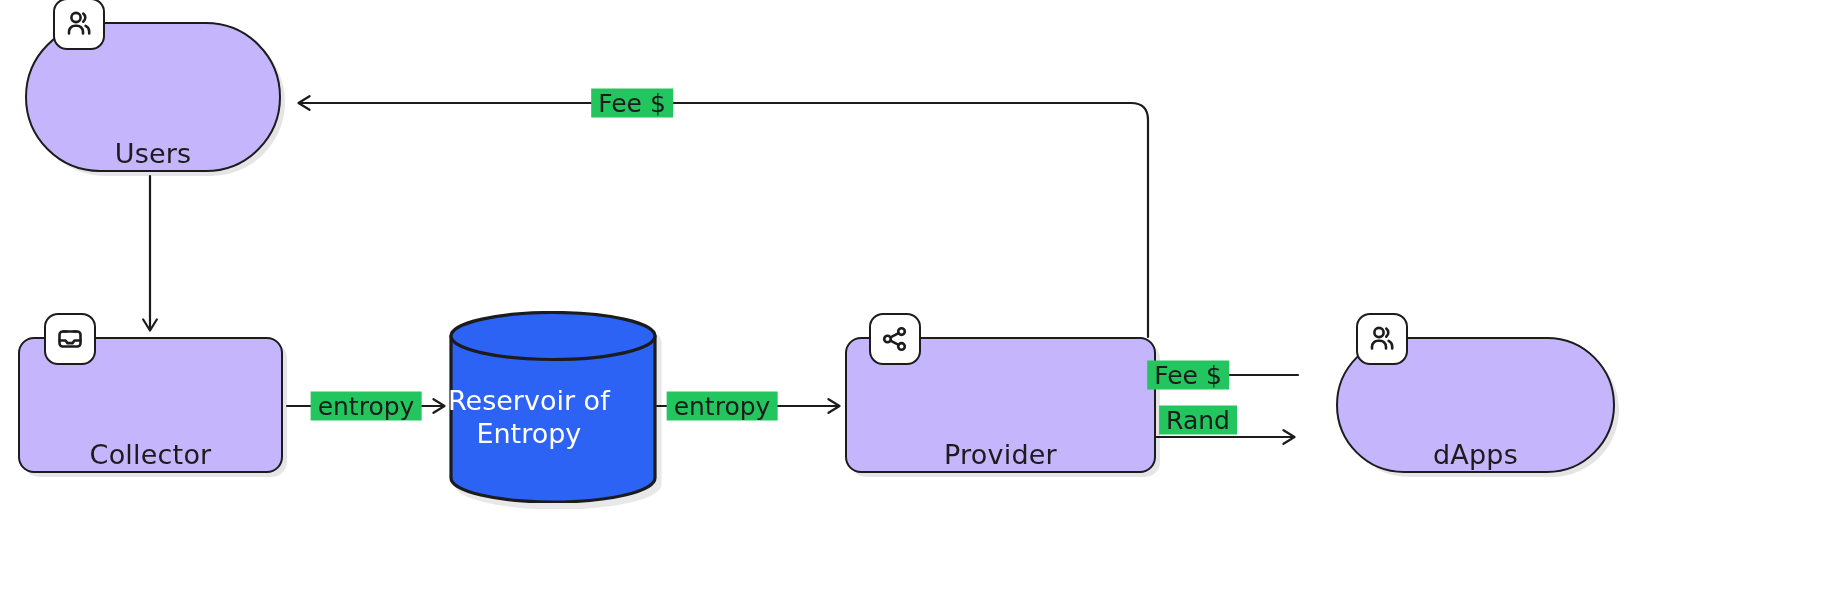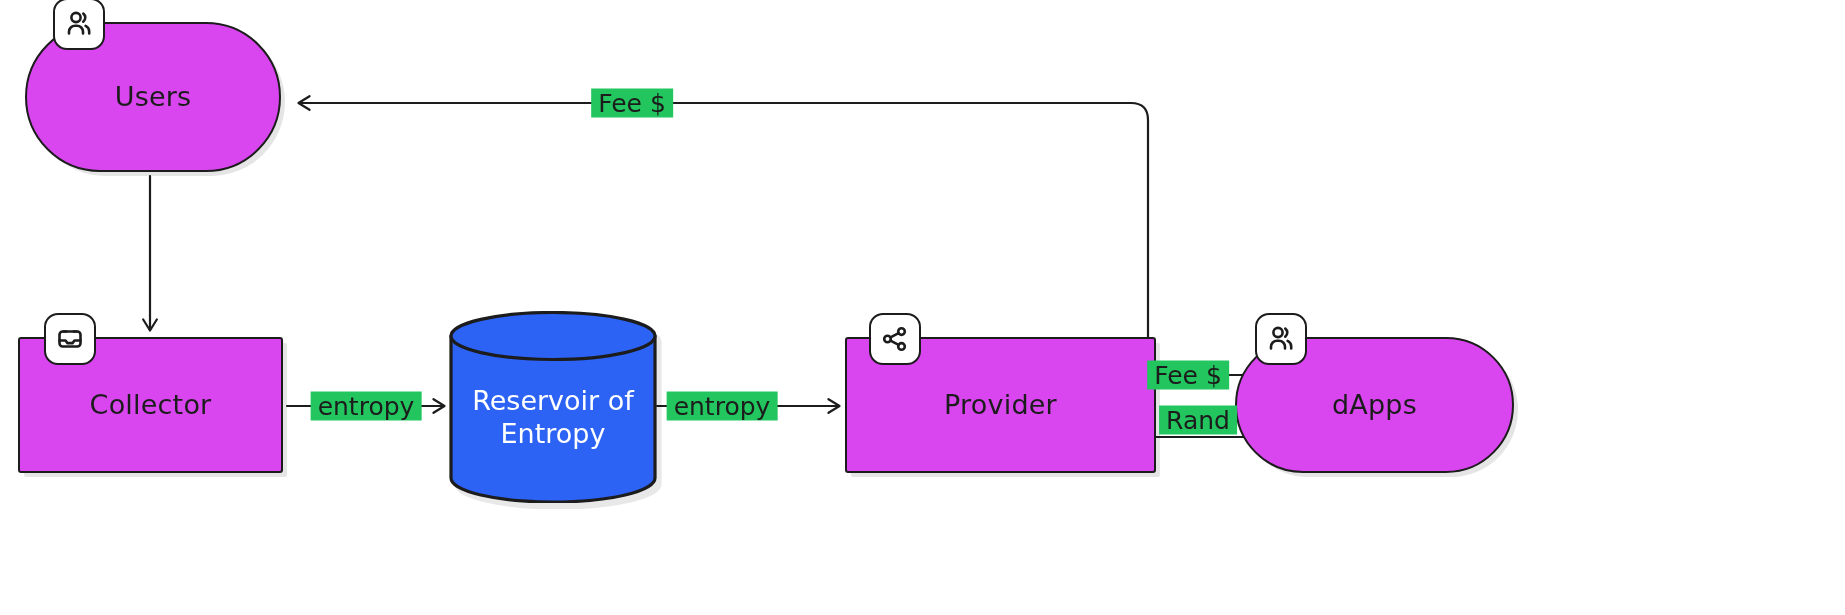--- a/index.html
+++ b/index.html
@@ -23,38 +23,38 @@
     top: 0;
     width: 1845px;
     height: 615px;
     pointer-events: none;
   }
 
   
   .node {
     position: absolute;
     box-sizing: border-box;
-    background: #d946ef;
+    background: #c4b5fd;
     border: 2.2px solid #1c1c1c;
     display: flex;
-    align-items: center;
+    align-items: flex-end;
     justify-content: center;
     box-shadow: 5px 5px 0 -1px rgba(0,0,0,0.10);
   }
   .node .label {
     font-size: 27px;
     color: #1c1c1c;
     letter-spacing: .2px;
     line-height: 1.18;
     text-align: center;
     white-space: pre-line;
     user-select: none;
   }
   .node.pill   { border-radius: 78px; }
-  .node.boxy   { border-radius: 3px; }
+  .node.boxy   { border-radius: 16px; }
 
   
   .badge {
     position: absolute;
     left: -2px;
     top: -26px;
     width: 52px;
     height: 52px;
     box-sizing: border-box;
     border: 2.4px solid #1c1c1c;
@@ -66,21 +66,21 @@
     z-index: 4;
   }
   .node.pill > .badge { left: 26px; }
   .badge svg { display: block; }
 
   
   .cylinder {
     position: absolute;
     display: flex;
     align-items: center;
-    justify-content: center;
+    justify-content: flex-start;
     filter: drop-shadow(5px 6px 0 rgba(0,0,0,0.09));
   }
   .cyl-svg { position: absolute; left: 0; top: 0; }
   .cylinder .label {
     position: relative;
     z-index: 2;
     font-size: 27px;
     color: #ffffff;
     text-align: center;
     line-height: 1.22;
@@ -183,21 +183,21 @@
         <circle cx="8.5" cy="16" r="3.3"></circle>
         <circle cx="22.5" cy="8.6" r="3.3"></circle>
         <circle cx="22.5" cy="23.4" r="3.3"></circle>
         <path d="M11.5 14.4 L19.6 10.2"></path>
         <path d="M11.5 17.6 L19.6 21.8"></path>
       </svg>
     </div>
     <div class="label">Provider</div>
   </div>
 
-  <div class="node pill" style="left:1235px; top:337px; width:279px; height:136px;">
+  <div class="node pill" style="left:1336px; top:337px; width:279px; height:136px;">
     <div class="badge" style="left:18px;">
       <svg width="32" height="32" viewBox="0 0 32 32" fill="none" stroke="#1c1c1c" stroke-width="2.6" stroke-linecap="round" stroke-linejoin="round">
         <circle cx="13" cy="9.5" r="4.6"></circle>
         <path d="M20.3 5.6 a5 5 0 0 1 0 8.0"></path>
         <path d="M6 25.5 v-1.8 a6 6 0 0 1 6-6 h2 a6 6 0 0 1 6 6 v1.8"></path>
         <path d="M22.6 17.9 a6 6 0 0 1 3.6 5.5 v2.1"></path>
       </svg>
     </div>
     <div class="label">dApps</div>
   </div>

